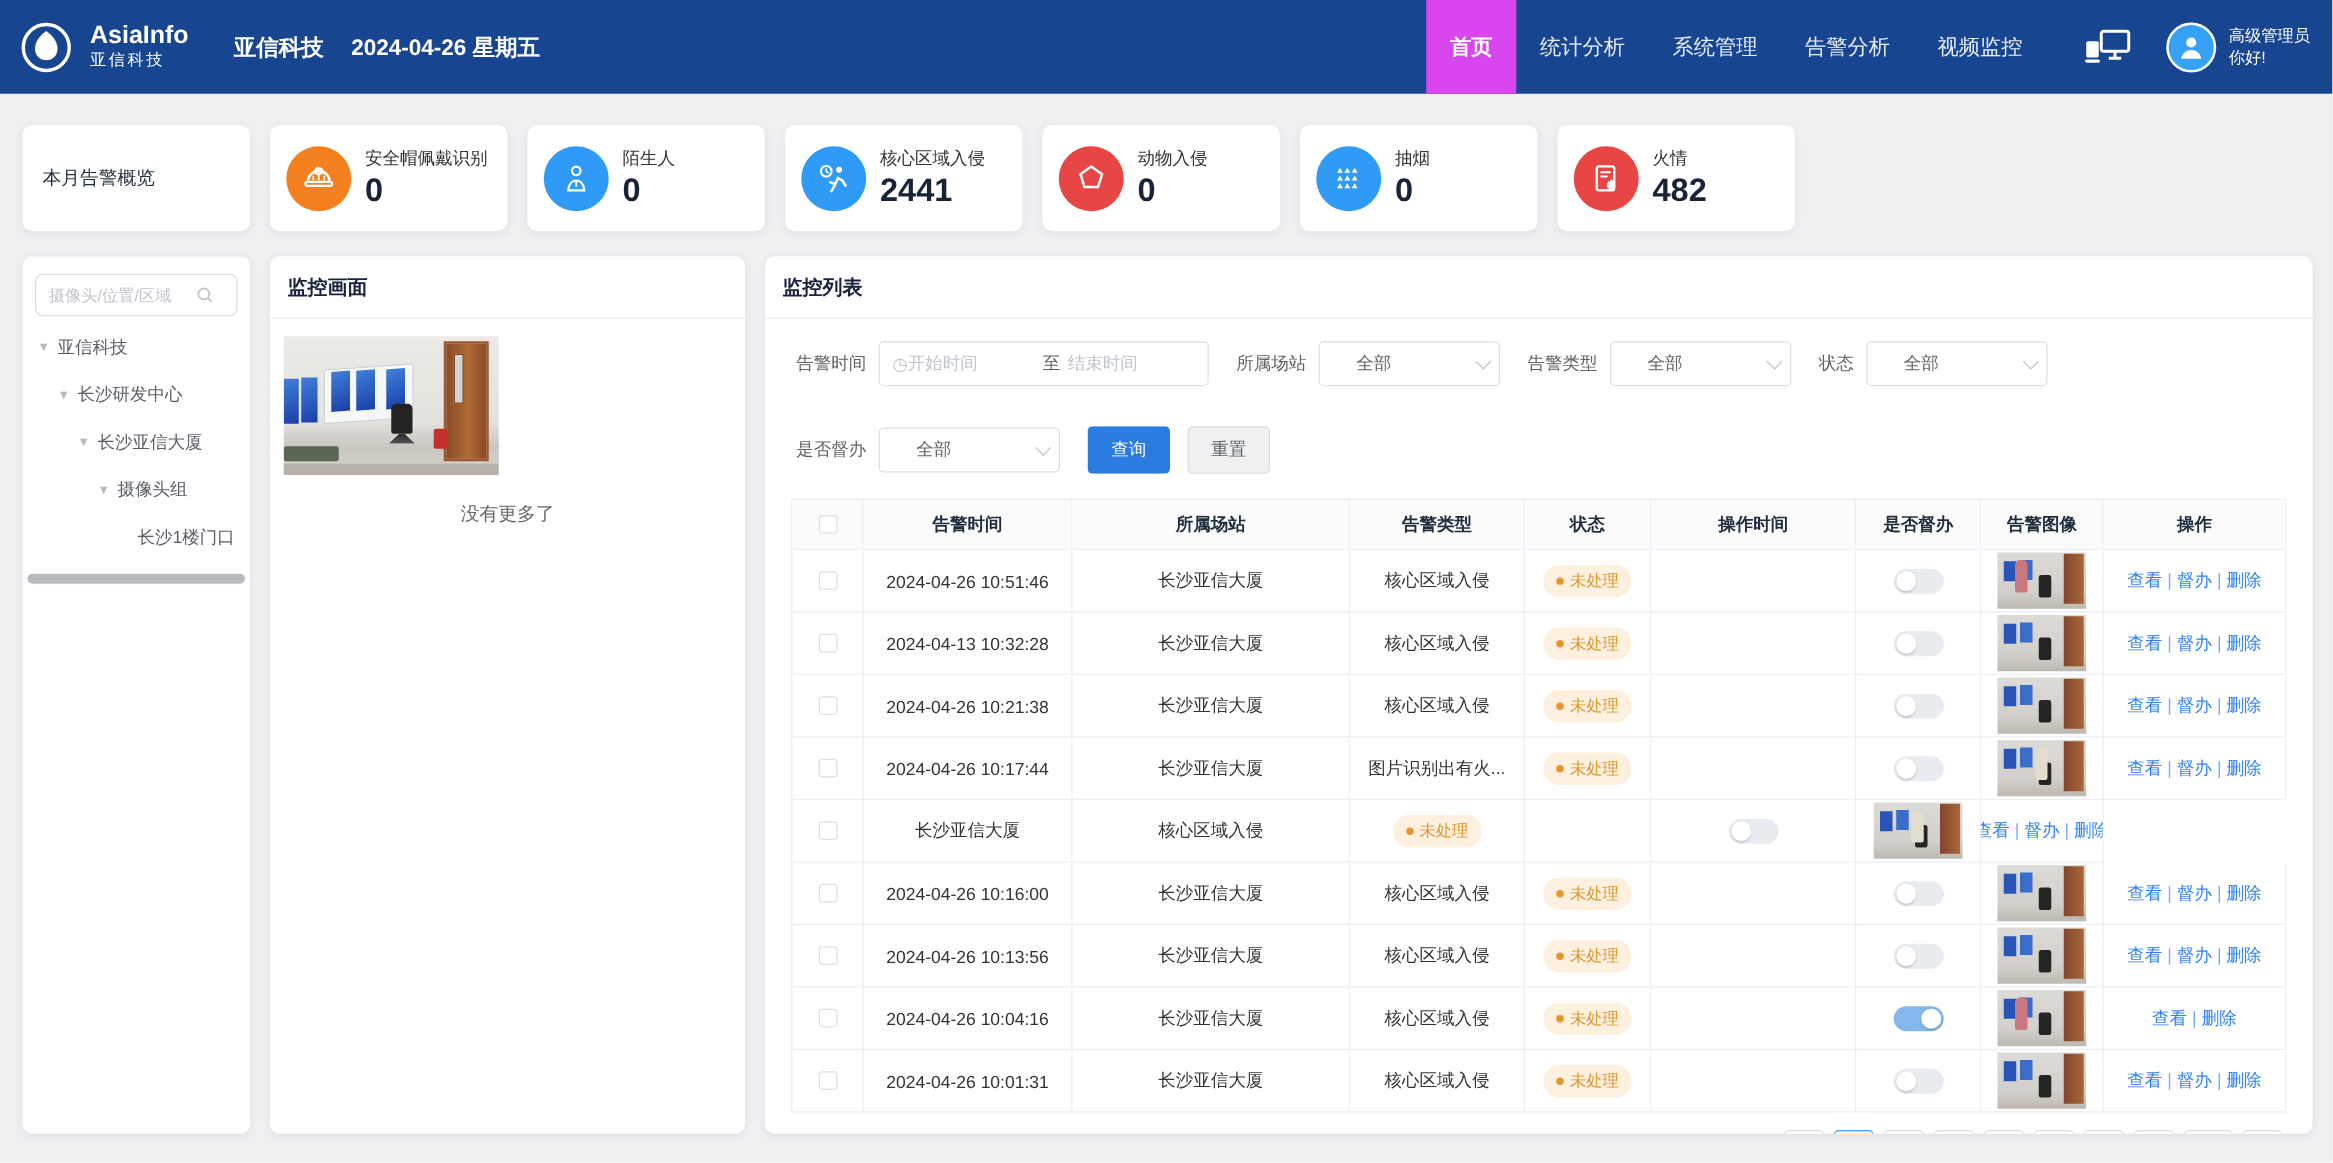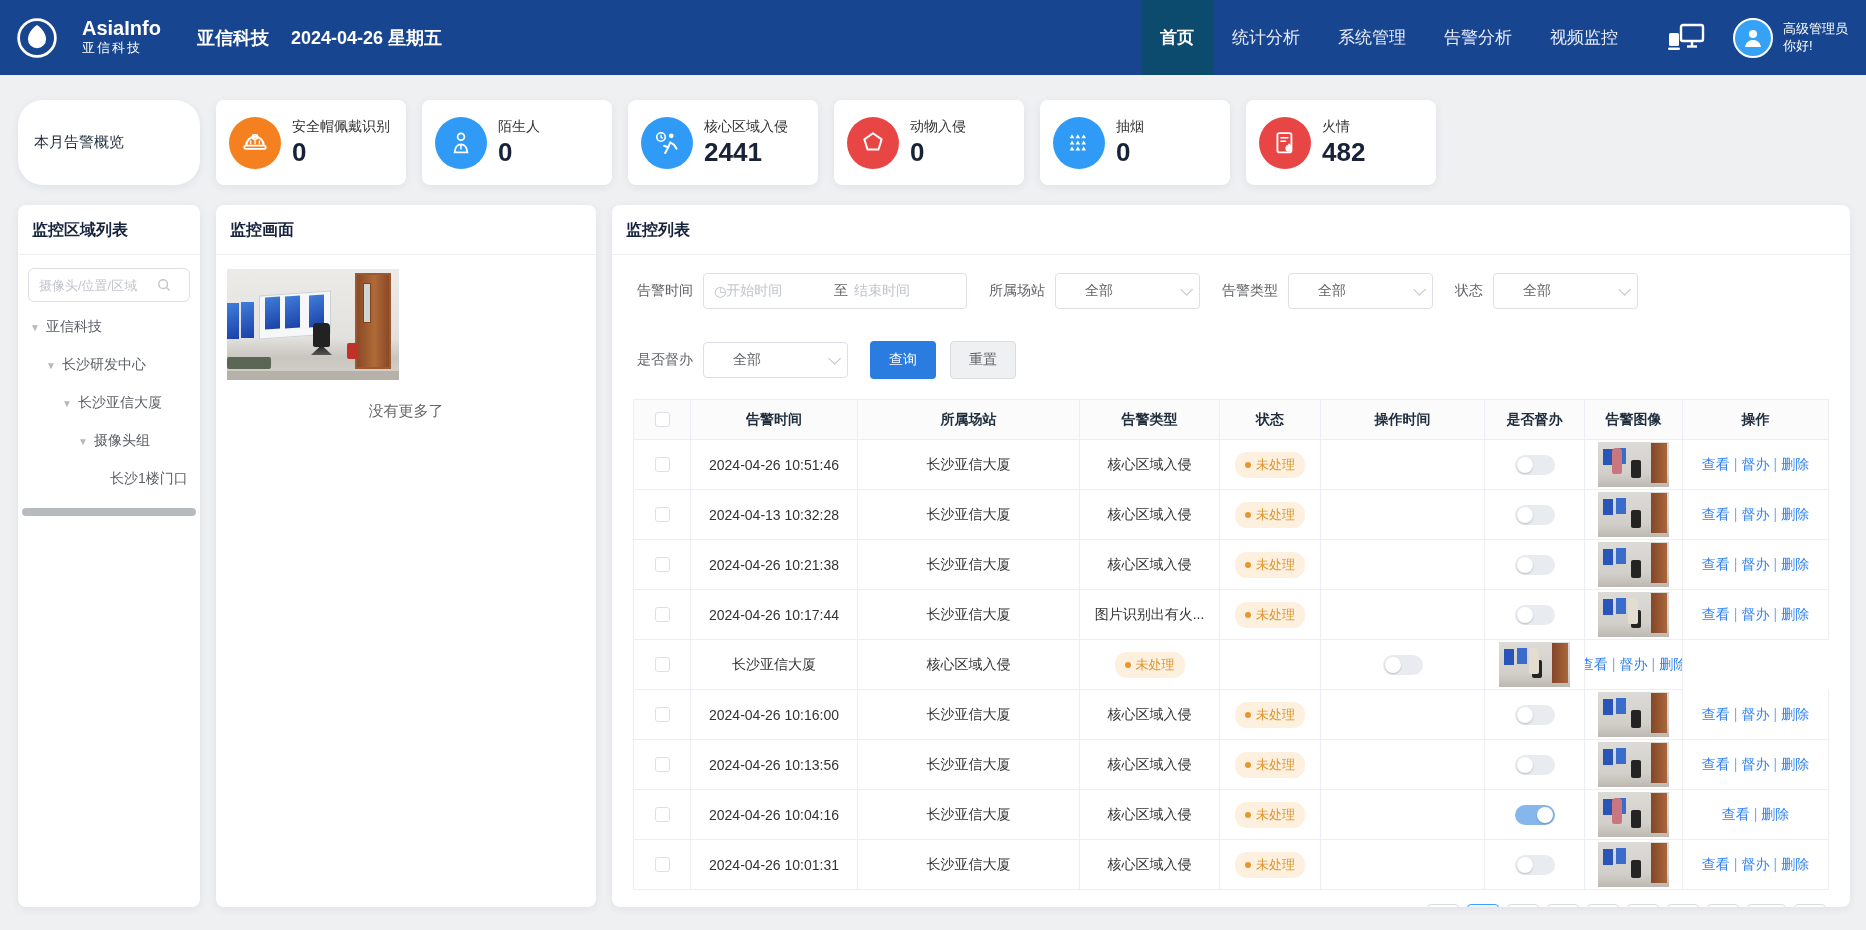--- a/index.html
+++ b/index.html
@@ -1,40 +1,40 @@
 <!DOCTYPE html>
 <html><head>
 <meta charset="utf-8">
 <style>
   * { margin:0; padding:0; box-sizing:border-box; }
   html,body { width:1866px; height:930px; overflow:hidden; }
   body { font-family:"Liberation Sans","DejaVu Sans",sans-serif; background:#eef0f2; color:#333; }
 
   
   .navbar { height:75px; background:#18458f; display:flex; align-items:center; color:#fff; }
-  .logo-wrap { display:flex; align-items:center; gap:24px; padding:0 18px 0 16px; }
+  .logo-wrap { display:flex; align-items:center; gap:14px; padding:0 18px 0 16px; }
   .logo-mark { width:42px; height:42px; }
   .logo-text .en { font-size:20px; font-weight:bold; line-height:1.05; }
   .logo-text .cn { font-size:13px; letter-spacing:2px; }
   .nav-company { font-size:18px; font-weight:bold; margin-left:18px; }
   .nav-date { font-size:18px; font-weight:bold; margin-left:22px; }
   .nav-spacer { flex:1; }
   .nav-menu { display:flex; height:75px; align-items:stretch; }
   .nav-item { display:flex; align-items:center; padding:0 19px; font-size:17px; cursor:pointer; color:#e8eefb; }
-  .nav-item.active { background:#0c4a6e; color:#fff; font-weight:bold; }
+  .nav-item.active { background:#d946ef; color:#fff; font-weight:bold; }
   .nav-monitor { margin:0 26px 0 30px; display:flex; align-items:center; }
   .nav-user { display:flex; align-items:center; gap:10px; padding-right:18px; }
   .avatar { width:40px; height:40px; border-radius:50%; background:#35a2f5; border:2px solid #fff; display:flex; align-items:center; justify-content:center; }
   .user-lines { font-size:13px; line-height:1.3; }
 
   
   .stats-row { display:flex; margin:25px 0 0 18px; gap:16px; }
   .card { background:#fff; border-radius:8px; box-shadow:0 2px 8px rgba(60,70,90,.08); }
   .overview-card { width:182px; height:85px; display:flex; align-items:center; padding-left:16px;
-    font-size:15px; color:#1f2d3d;border-radius:25px; }
+    font-size:15px; color:#1f2d3d; }
   .stat-card { width:190px; height:85px; display:flex; align-items:center; padding-left:13px; gap:11px; }
   .stat-icon { width:52px; height:52px; border-radius:50%; flex:0 0 52px; display:flex; align-items:center; justify-content:center; }
   .stat-label { font-size:14px; color:#333; white-space:nowrap; }
   .stat-value { font-size:26px; font-weight:bold; color:#182338; margin-top:1px; }
 
   
   .main { display:flex; gap:16px; margin:20px 0 0 18px; height:702px; }
   .panel { background:#fff; border-radius:8px; box-shadow:0 2px 8px rgba(60,70,90,.08); overflow:hidden; }
   .panel-title { font-size:16px; font-weight:bold; color:#17233d; padding:15px 14px 13px; }
   .panel-divider { height:1px; background:#f0f0f0; }
@@ -264,21 +264,20 @@
           <div class="stat-label">火情</div>
           <div class="stat-value">482</div>
         </div>
       </div>
     </div>
 </div>
 
 <div class="main">
 
   <div class="panel region-panel">
-    <div class="panel-title">监控区域列表</div>
     <div class="panel-divider"></div>
     <div class="search-box">
       <input placeholder="摄像头/位置/区域" style="">
       <svg width="14" height="14" viewBox="0 0 16 16">
         <circle cx="7" cy="7" r="5" fill="none" stroke="#c0c4cc" stroke-width="1.6"></circle>
         <line x1="10.8" y1="10.8" x2="14.4" y2="14.4" stroke="#c0c4cc" stroke-width="1.6"></line>
       </svg>
     </div>
     <div class="tree">
         <div class="tree-item" style="padding-left: 12px;">

